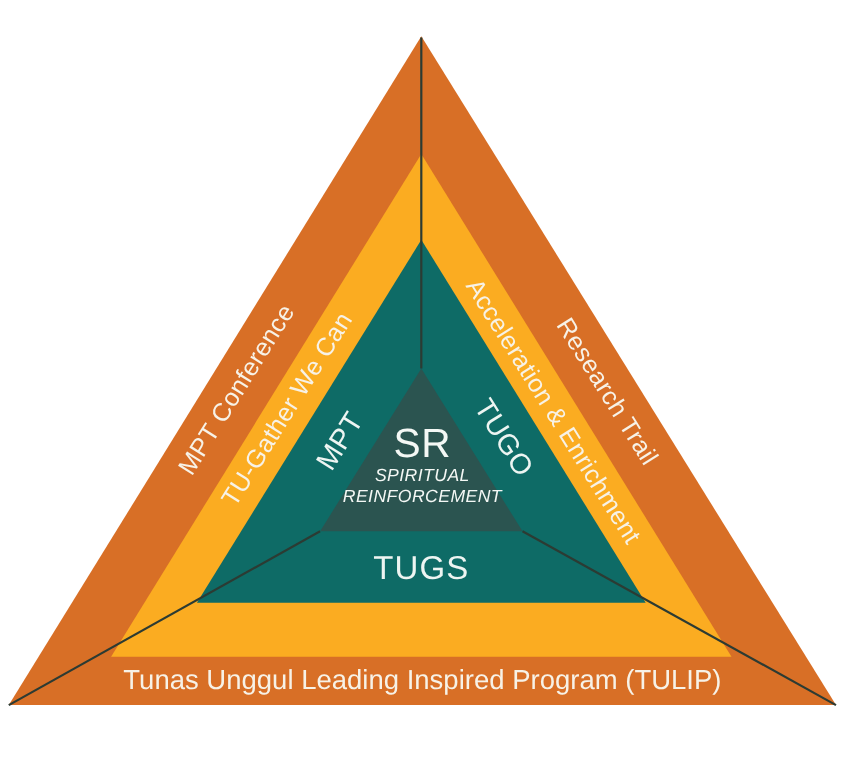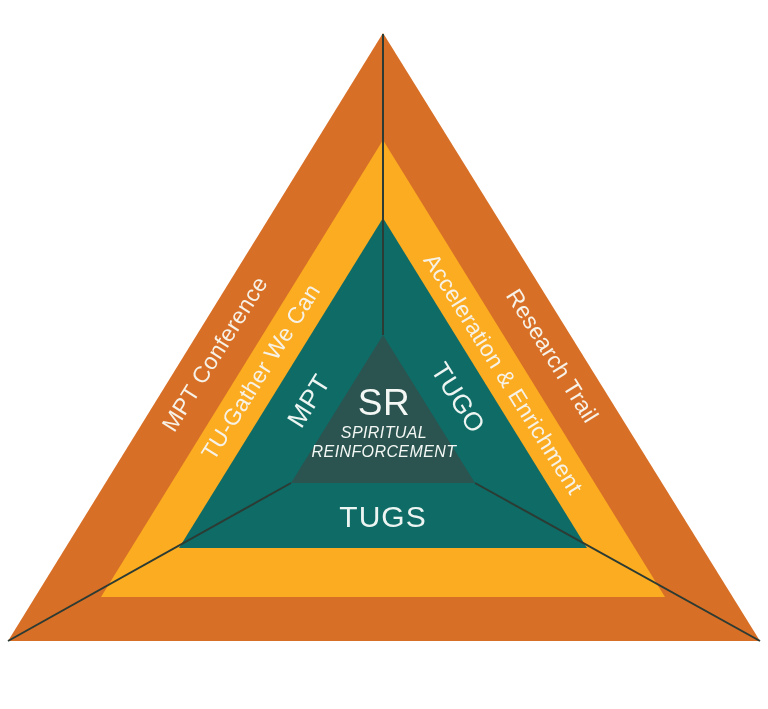--- a/index.html
+++ b/index.html
@@ -45,20 +45,21 @@
     <polygon points="383,140 101,597 665,597" fill="#FBAC21"></polygon>
     <polygon points="383,218 179,548 587,548" fill="#0E6B66"></polygon>
     <polygon points="383,335 291,483 475,483" fill="#2B5450"></polygon>
     <line x1="383" y1="34" x2="383" y2="335" stroke-width="2" stroke="#2C3B33"></line>
     <line x1="8" y1="641" x2="291" y2="483" stroke-width="2" stroke="#2C3B33"></line>
     <line x1="760" y1="641" x2="475" y2="483" stroke-width="2" stroke="#2C3B33"></line>
   </svg>
 
   <div class="lbl band warm rotL" style="left:215px;top:354px;">MPT Conference</div>
   <div class="lbl band warm rotR" style="left:552px;top:356px;">Research Trail</div>
+  <div class="lbl tulip warm" style="left:384px;top:619px;">Tunas Unggul Leading Inspired Program (TULIP)</div>
 
   <div class="lbl band warm rotL" style="left:261px;top:372px;">TU-Gather We Can</div>
   <div class="lbl band warm rotR" style="left:503px;top:374px;">Acceleration &amp; Enrichment</div>
 
   <div class="lbl ring cool rotL" style="left:309px;top:401px;">MPT</div>
   <div class="lbl ring cool rotR" style="left:458px;top:398px;">TUGO</div>
   <div class="lbl tugs cool" style="left:383px;top:517px;">TUGS</div>
 
   <div class="lbl sr" style="left:384px;top:403px;">SR</div>
   <div class="lbl sub" style="left:384px;top:443px;">SPIRITUAL REINFORCEMENT</div>

